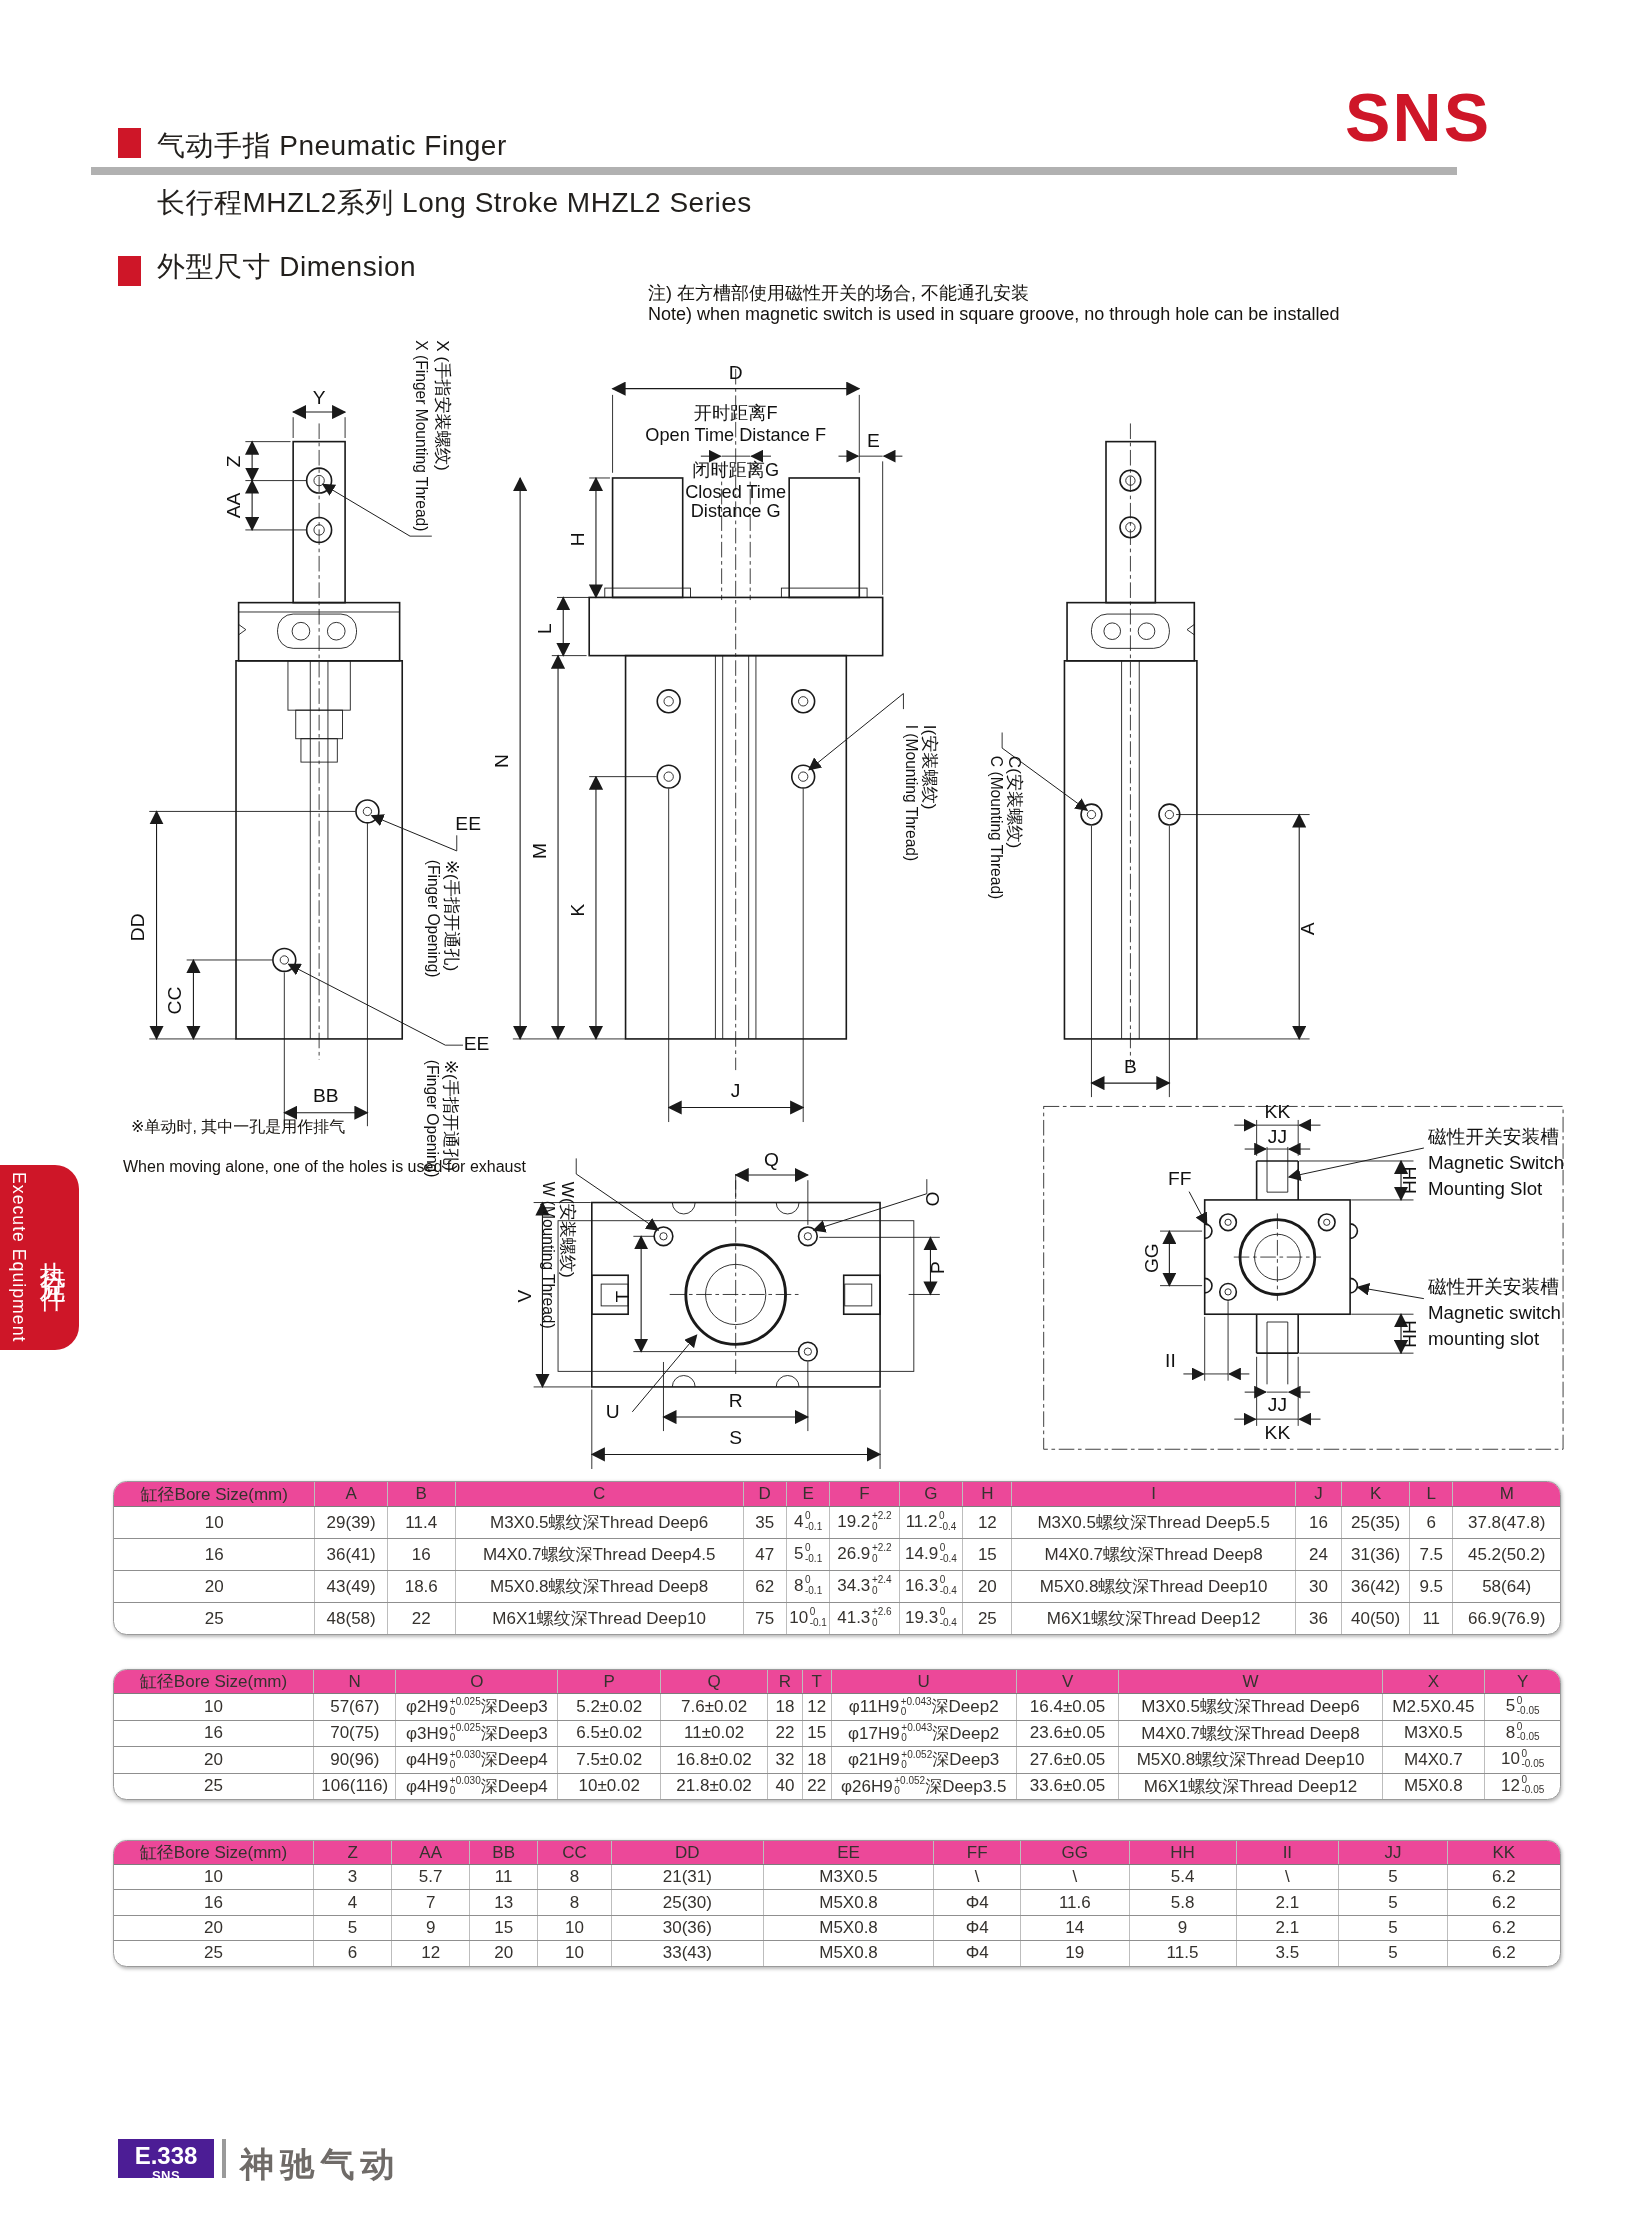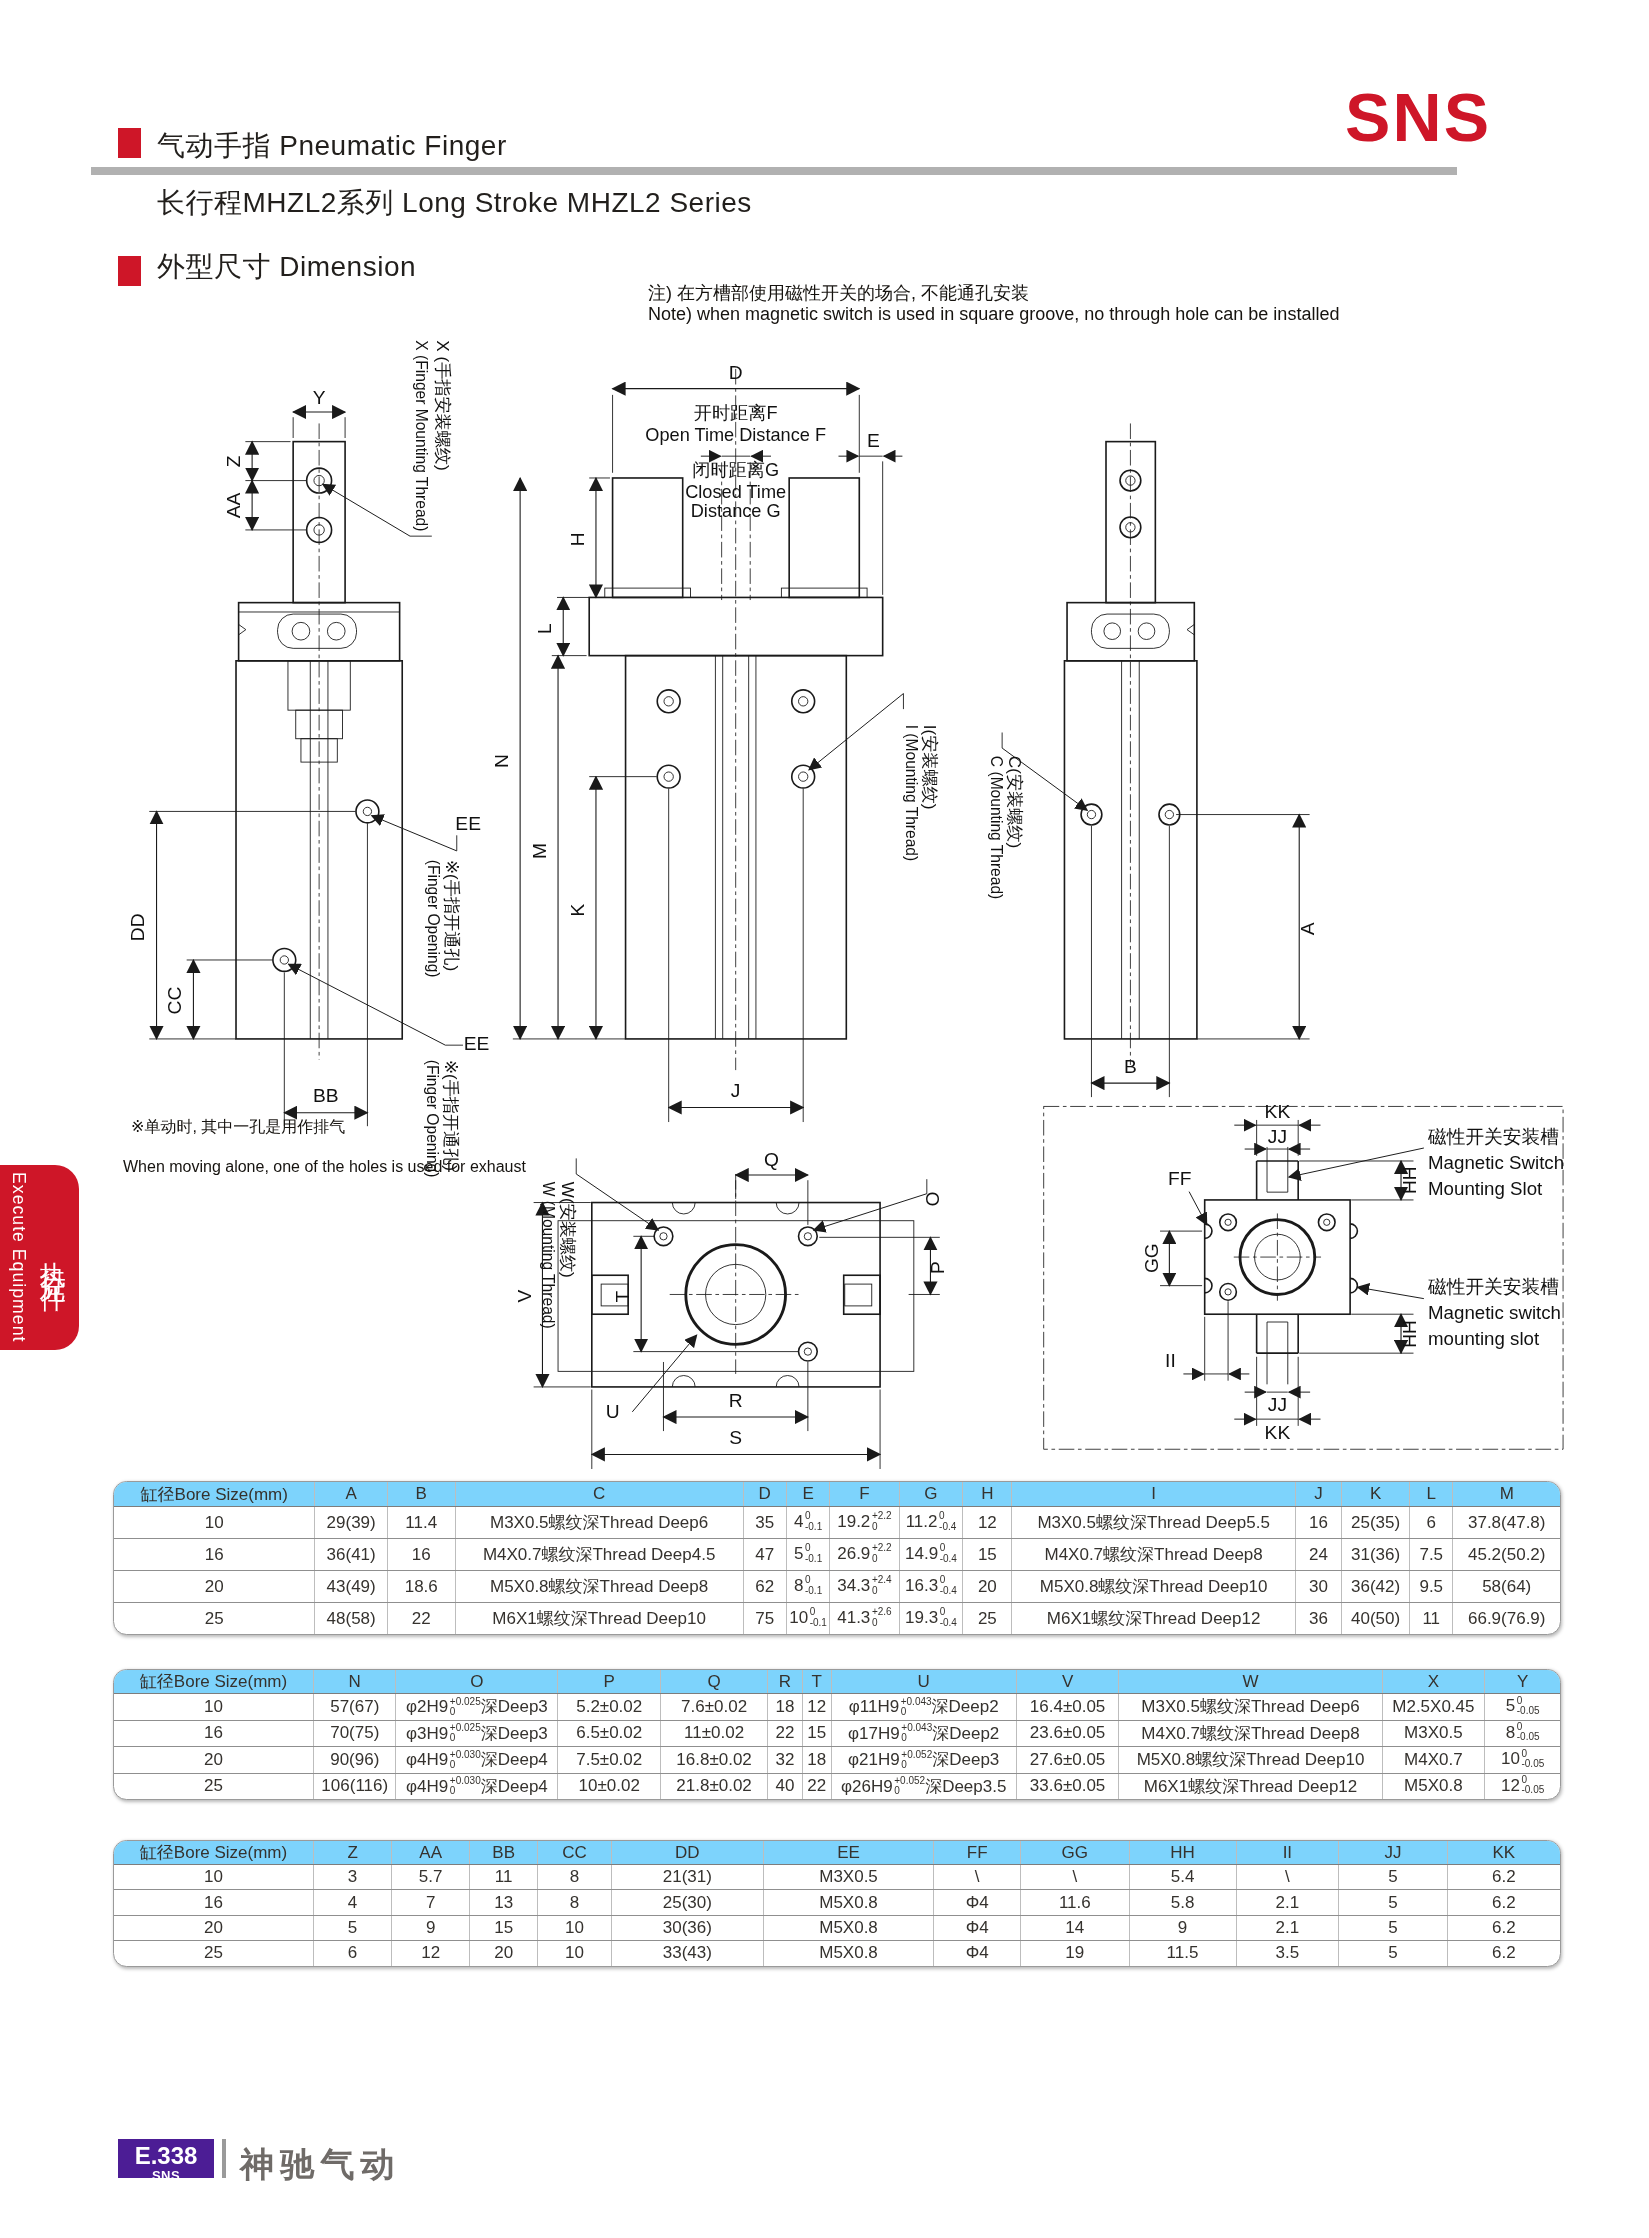--- a/index.html
+++ b/index.html
@@ -22,21 +22,21 @@
   .foot-page{font-size:24px;font-weight:bold;line-height:1.05;margin-top:3.6px;}
   .foot-sub{font-size:13px;font-weight:bold;letter-spacing:0.5px;}
   .foot-div{position:absolute;background:#9a9a9a;}
   .foot-co{position:absolute;font-size:34px;font-weight:bold;color:#6f6b68;letter-spacing:6.2px;white-space:nowrap;}
   
   .exnote{position:absolute;font-size:16px;color:#16130f;white-space:nowrap;}
   
   .dim-table{position:absolute;width:1446px;border:1px solid #9a9a9a;border-radius:13.5px;overflow:hidden;
              background:#fff;box-shadow:1px 1.6px 3.6px rgba(0,0,0,0.28);}
   .dim-table table{width:100%;border-collapse:collapse;table-layout:fixed;}
-  .dim-table th{background:#7dd3fc;font-weight:normal;}
+  .dim-table th{background:#ec4899;font-weight:normal;}
   .dim-table th,.dim-table td{border-right:0.5px solid #bdbdbd;border-bottom:1px solid #8f8f8f;
       text-align:center;vertical-align:middle;font-size:17px;color:#35322e;padding:0 1px;white-space:nowrap;overflow:hidden;}
   .dim-table th{border-bottom:1.6px solid #7d7d7d;}
   .dim-table th:last-child,.dim-table td:last-child{border-right:none;}
   .dim-table tr:last-child td{border-bottom:none;}
   .t1 th{height:24px}.t1 td{height:31px}
   .t2 th{height:23px}.t2 td{height:25.5px}
   .t3 th{height:23px}.t3 td{height:24.4px}
   .tol{display:inline-block;vertical-align:middle;font-size:10px;line-height:1.02;text-align:left;
        margin-left:1.6px;transform:translateY(-1px);}

